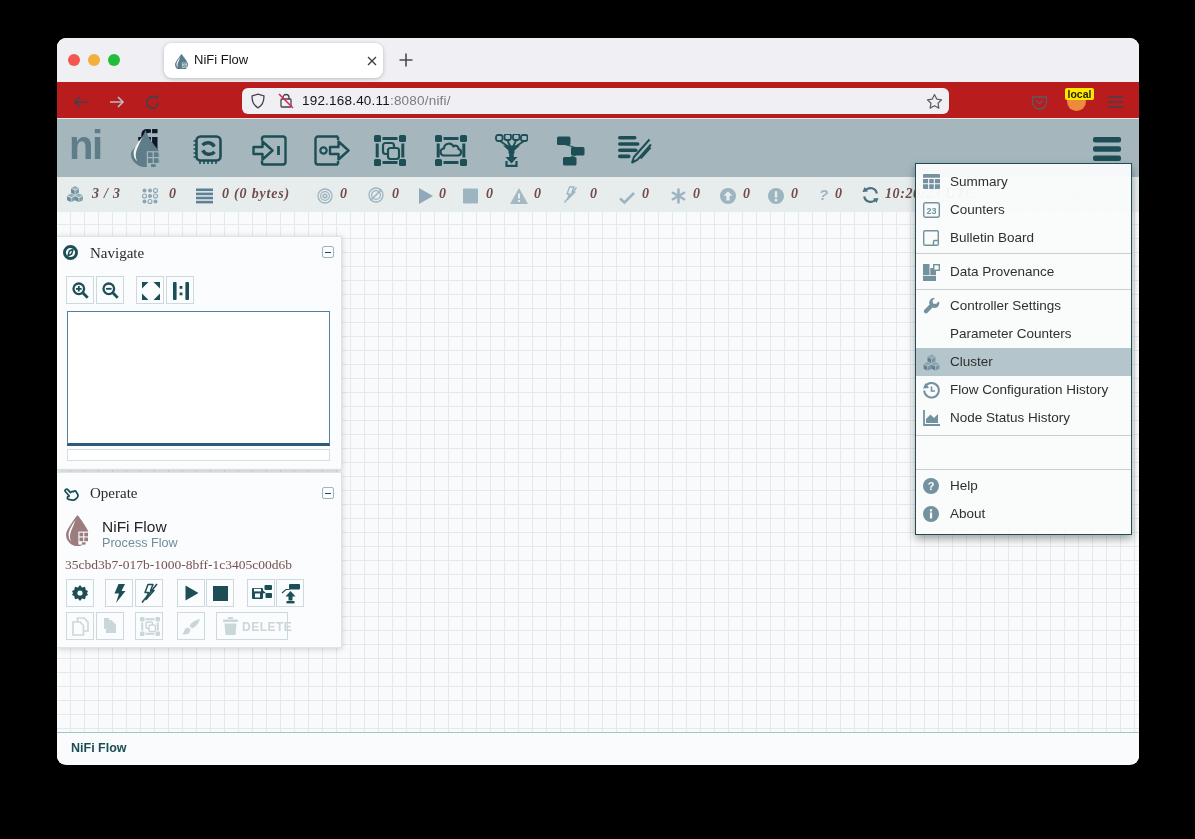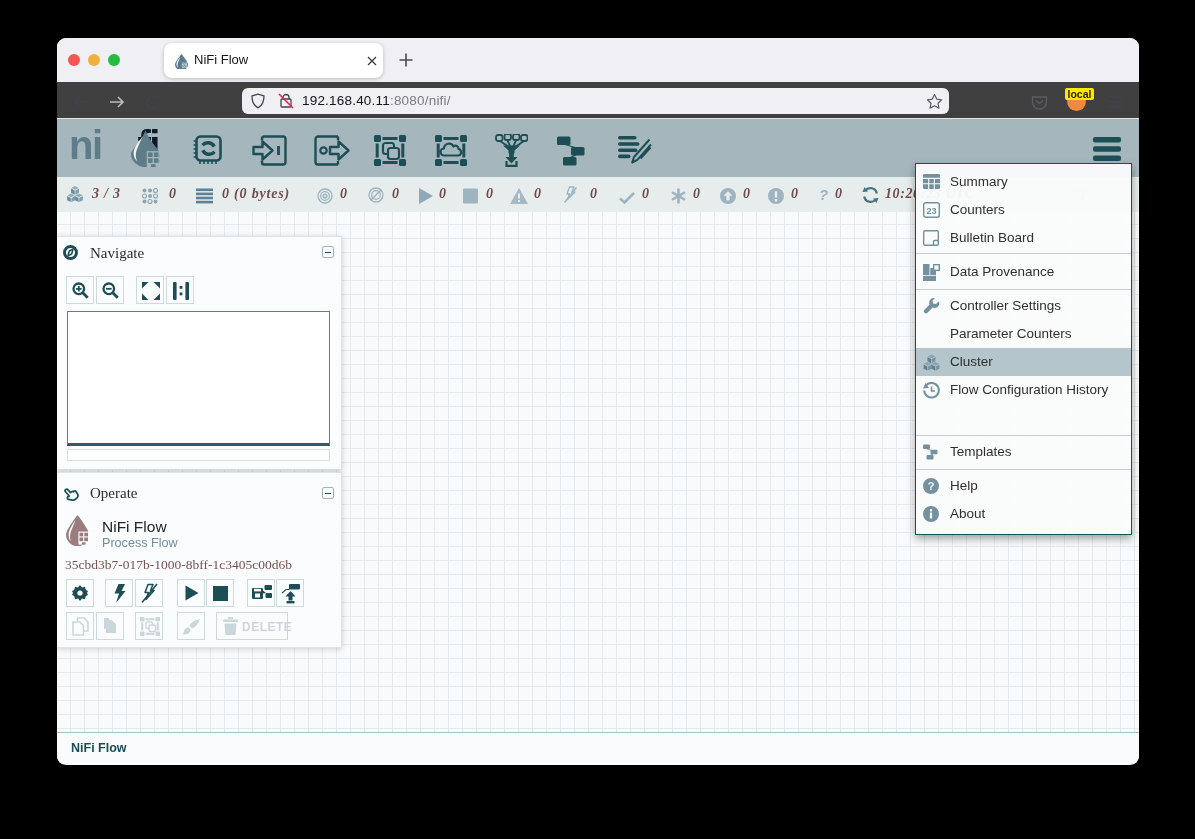--- a/index.html
+++ b/index.html
@@ -5,21 +5,21 @@
 * { margin:0; padding:0; box-sizing:border-box; }
 html,body { width:1195px; height:839px; background:#000; font-family:"Liberation Sans", sans-serif; overflow:hidden; }
 #win { position:absolute; left:57px; top:38px; width:1082px; height:727px; border-radius:9px; overflow:hidden; background:#f9fafb; }
 
 #tabbar { position:absolute; left:0; top:0; width:100%; height:44px; background:#f0f0f4; }
 .tl { position:absolute; top:54px; width:12px; height:12px; border-radius:50%; }
 #tab { position:absolute; left:107px; top:5px; width:219px; height:35px; background:#fff; border-radius:8px; box-shadow:0 1px 4px rgba(0,0,0,0.22); }
 #tabtitle { position:absolute; left:30px; top:9px; font-size:13px; color:#15141a; }
 #tabclose { position:absolute; left:200px; top:10px; width:16px; height:16px; color:#2f2f35; }
 #plus { position:absolute; left:341px; top:14px; width:16px; height:16px; color:#4a4a52; }
-#navbar { position:absolute; left:0; top:44px; width:100%; height:37px; background:#404040; border-bottom:1px solid #e3e3e8; }
+#navbar { position:absolute; left:0; top:44px; width:100%; height:37px; background:#b91c1c; border-bottom:1px solid #e3e3e8; }
 #urlbar { position:absolute; left:185px; top:6px; width:707px; height:26px; background:#f0f0f4; border-radius:6px; }
 #urlhost { position:absolute; left:60px; top:5px; font-size:13.5px; color:#15141a; letter-spacing:0.2px; }
 #urlpath { color:#7a7a84; }
 .navico { position:absolute; top:13px; }
 
 #nfheader { position:absolute; left:0; top:81px; width:100%; height:58px; background:#a5b7bd; }
 #logo { position:absolute; left:12px; top:5px; font-weight:bold; font-size:40px; line-height:43px; letter-spacing:-1.5px; color:#5e7d89; }
 #logo .fi { color:#0f172a;margin-left:36px; }
 .hico { position:absolute; top:13px; }
 #nfburger { position:absolute; left:1036px; top:18px; }
@@ -596,32 +596,28 @@
     <span class="txt">Cluster</span>
   </div>
   <div class="mi" style="top:212px">
     <svg width="17" height="17" viewBox="0 0 17 17">
         <path d="M3.2 3.2 A7.3 7.3 0 1 1 1.2 8.5" fill="none" stroke="#74919f" stroke-width="2"></path>
         <path d="M0 6.5 L6 6 L2.5 1 Z" fill="#74919f"></path>
         <path d="M8.5 4.5 V9 H12" fill="none" stroke="#74919f" stroke-width="1.6"></path>
       </svg>
     <span class="txt">Flow Configuration History</span>
   </div>
+  <div class="mi" style="top:240px">
+    <svg width="17" height="16" viewBox="0 0 17 16">
+        <path d="M1 0 V15 H17" fill="none" stroke="#74919f" stroke-width="1.8"></path>
+        <path d="M3 13 V9 L7.5 4.5 L11 8 L15 4 V13 Z" fill="#74919f"></path>
+      </svg>
+    <span class="txt">Node Status History</span>
+  </div>
   <div class="msep" style="top:271px"></div>
-  <div class="mi" style="top:274px">
-    <svg width="17" height="16" viewBox="0 0 17 16">
-        <g fill="#74919f">
-          <rect x="0" y="0.5" width="7" height="4.5" rx="1"></rect>
-          <rect x="7.5" y="5.8" width="7" height="4.5" rx="1"></rect>
-          <rect x="3.5" y="11" width="7" height="4.5" rx="1"></rect>
-        </g>
-        <path d="M4 5 L10.5 7 M10 10.3 L7 11.5" stroke="#74919f" stroke-width="0.9"></path>
-      </svg>
-    <span class="txt">Templates</span>
-  </div>
   <div class="msep" style="top:305px"></div>
   <div class="mi" style="top:308px">
     <svg width="16" height="16" viewBox="0 0 16 16">
         <circle cx="8" cy="8" r="8" fill="#74919f"></circle>
         <text x="8" y="12" font-size="11" font-weight="bold" fill="#fafbfb" text-anchor="middle" font-family="Liberation Sans, sans-serif">?</text>
       </svg>
     <span class="txt">Help</span>
   </div>
   <div class="mi" style="top:336px">
     <svg width="16" height="16" viewBox="0 0 16 16">

